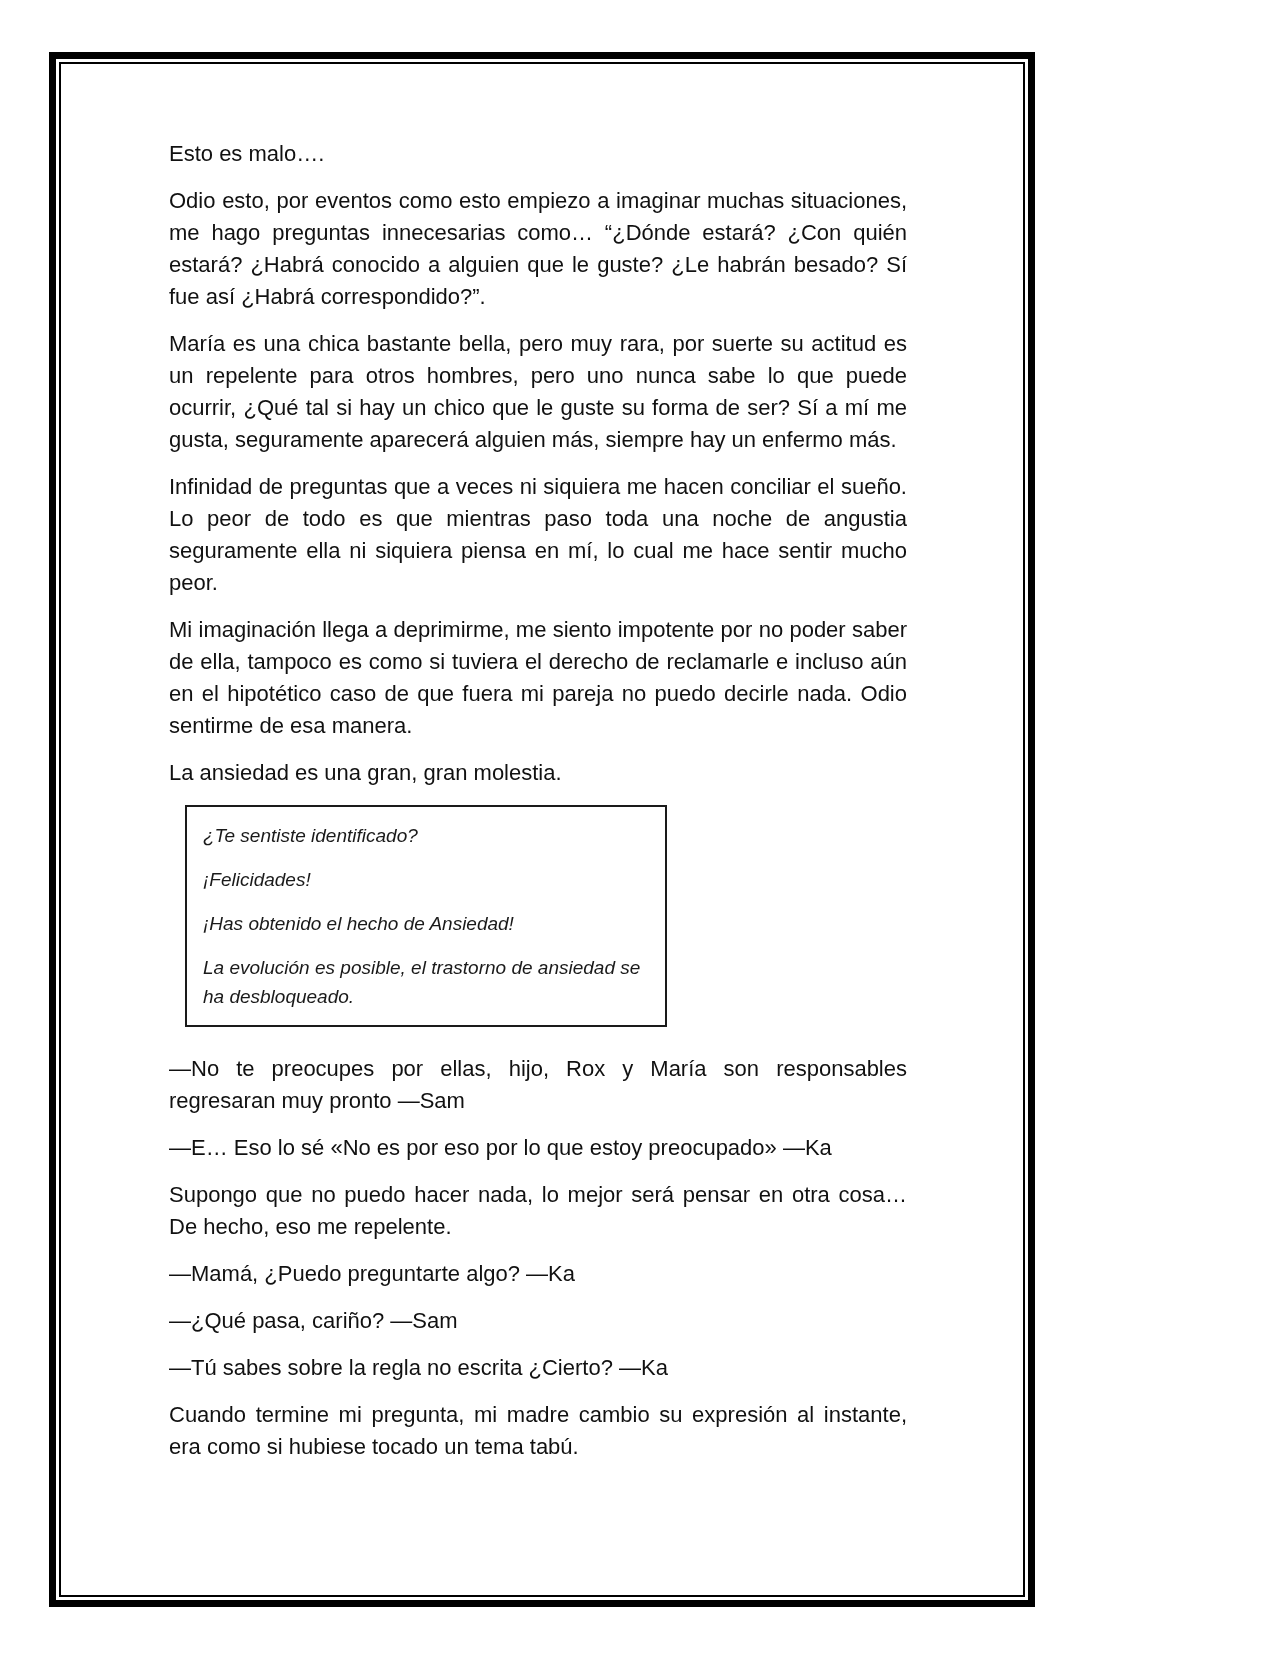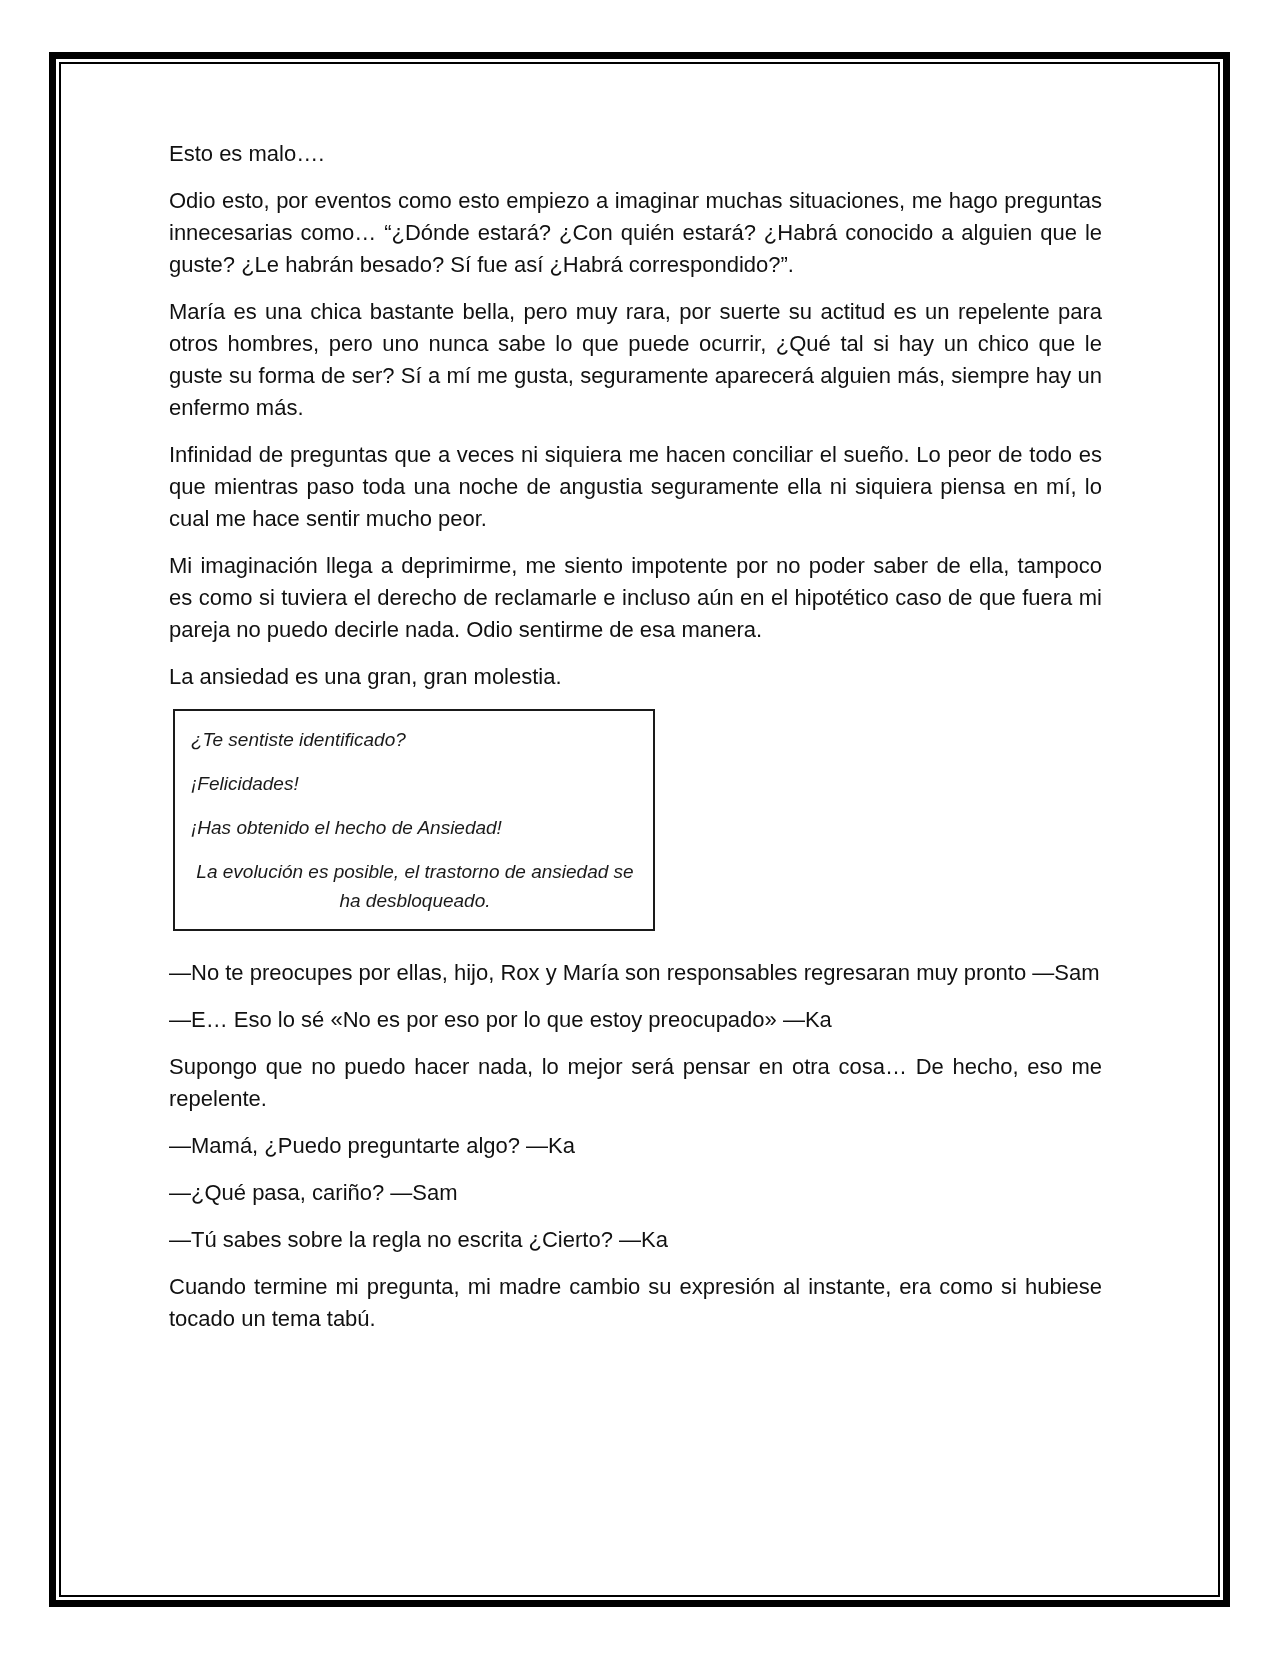--- a/index.html
+++ b/index.html
@@ -16,21 +16,21 @@
   .page {
     position: absolute;
     inset: 0;
     background: #ffffff;
   }
   
   .frame-outer {
     position: absolute;
     left: 49px;
     top: 52px;
-    width: 1181px;
+    width: 986px;
     height: 1555px;
     box-sizing: border-box;
     border: 7px solid #000000;
     padding: 3px;
     background: #ffffff;
   }
   .frame-inner {
     width: 100%;
     height: 100%;
     box-sizing: border-box;
@@ -42,35 +42,34 @@
     margin: 0 0 15px 0;
     font-size: 22px;
     line-height: 32px;
     color: #111111;
     text-align: justify;
   }
   .status-box {
     width: 482px;
     box-sizing: border-box;
     border: 2px solid #1a1a1a;
-    margin: 16px 0 26px 4px;
+    margin: 16px 0 26px 16px;
     padding: 14px 14px 14px 16px;
     background: #ffffff;
   }
   .status-box p.box-par {
     font-style: italic;
     font-size: 19px;
     line-height: 29px;
     margin: 0 0 15px 0;
     color: #1a1a1a;
     text-align: left;
   }
   .status-box p.box-par:last-child {
     margin-bottom: 0;
-    text-align: center;
   }
 </style>
 </head>
 <body>
 
 <div class="page">
   <div class="frame-outer">
     <div class="frame-inner">
       <div class="content">
 

